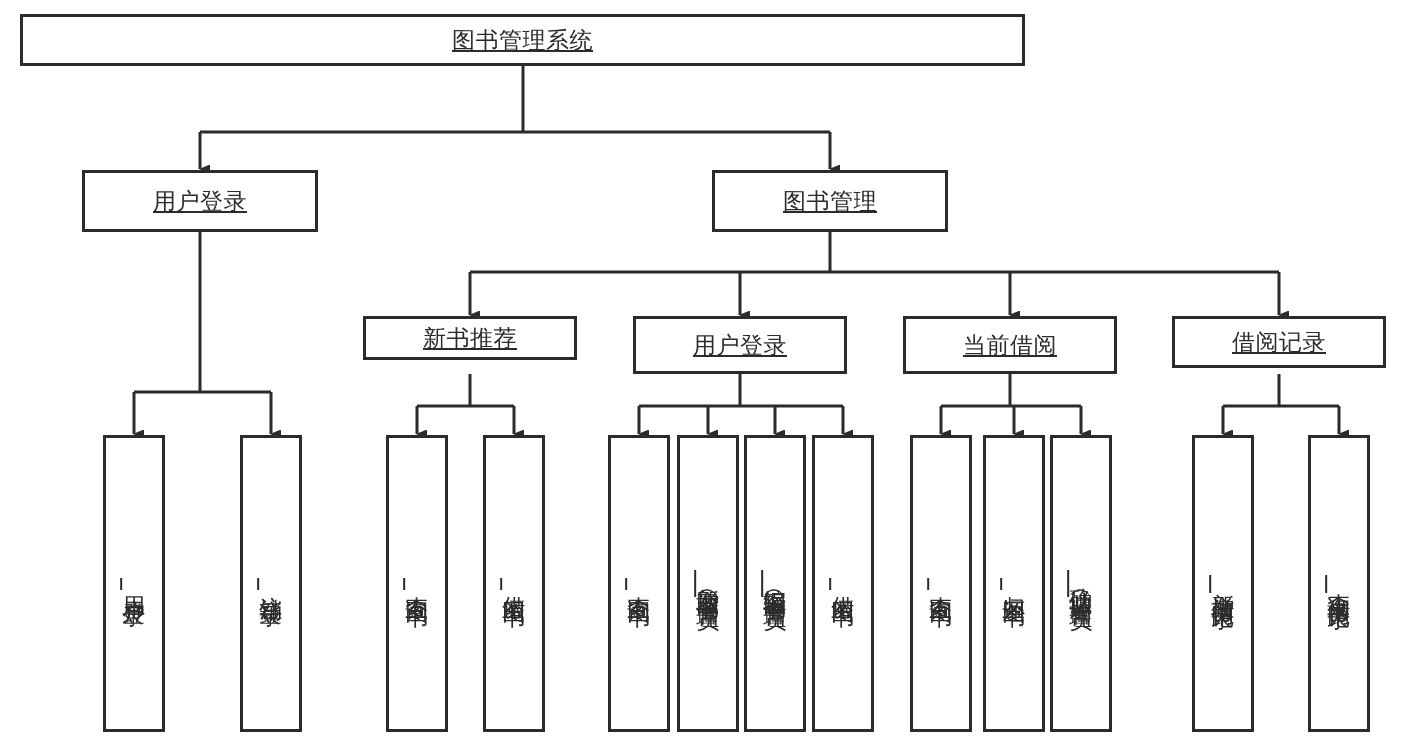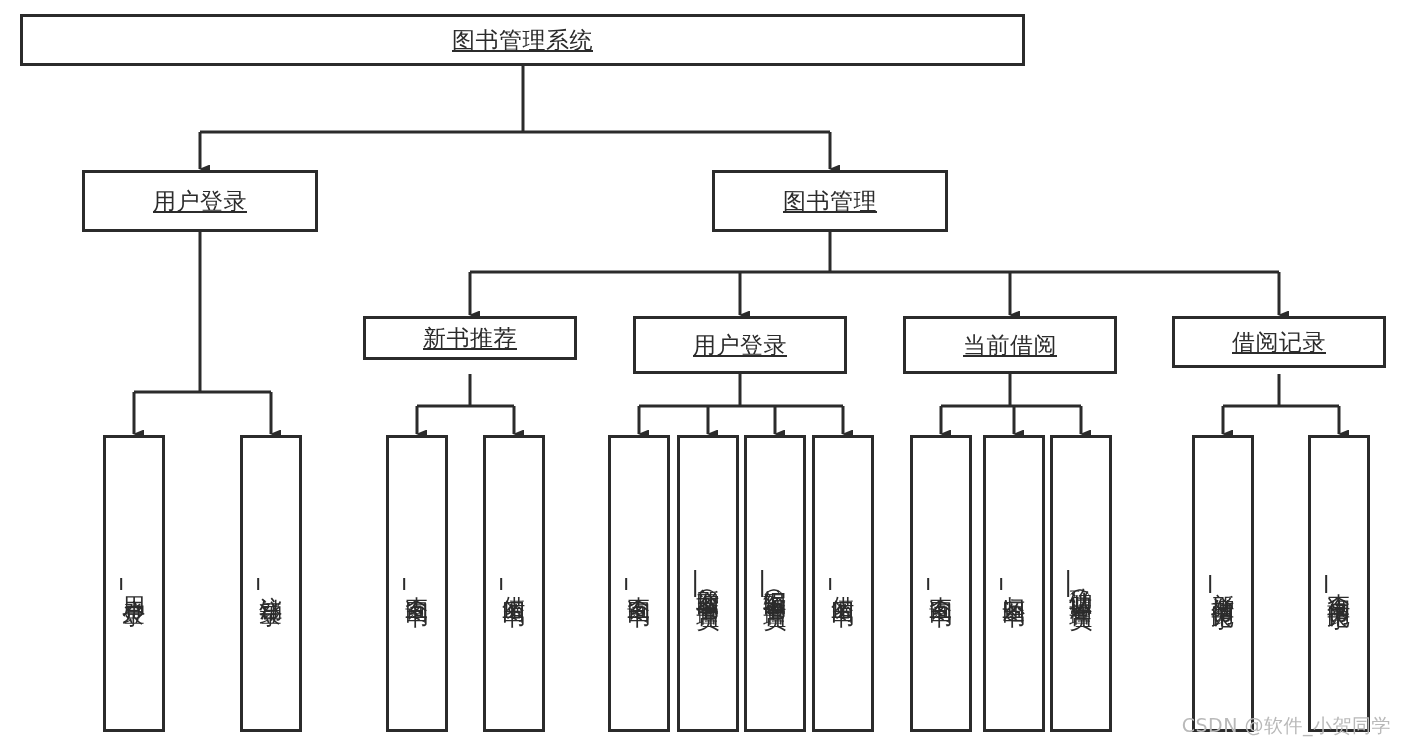--- a/index.html
+++ b/index.html
@@ -172,14 +172,13 @@
         <span class="nlabel">确认归还（管理员）</span>
       </div>
       <div class="node vert" style="left: 1192px; top: 435px; width: 62px; height: 297px;">
         <span class="nlabel">新增借阅记录</span>
       </div>
       <div class="node vert" style="left: 1308px; top: 435px; width: 62px; height: 297px;">
         <span class="nlabel">查询借阅记录</span>
       </div>
     </div>
 
-  <div class="watermark">CSDN @软件_小贺同学</div>
 </div>
 
 </body></html>

